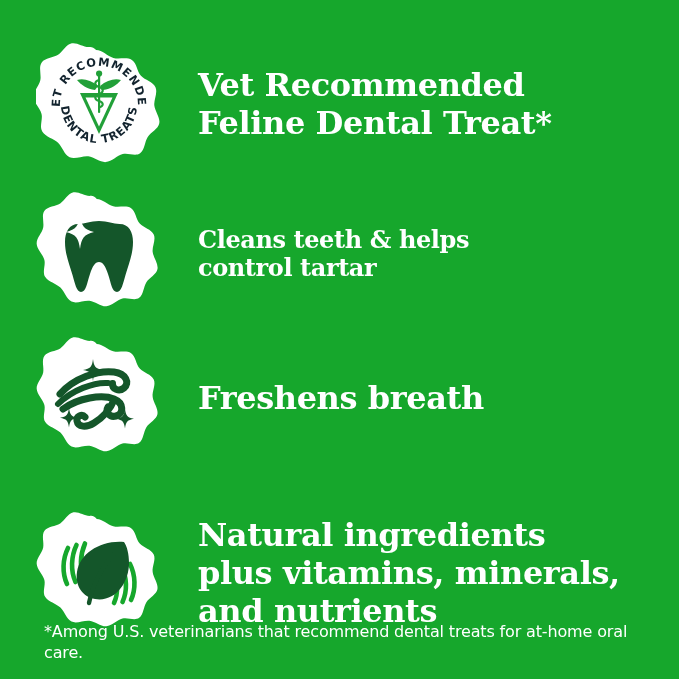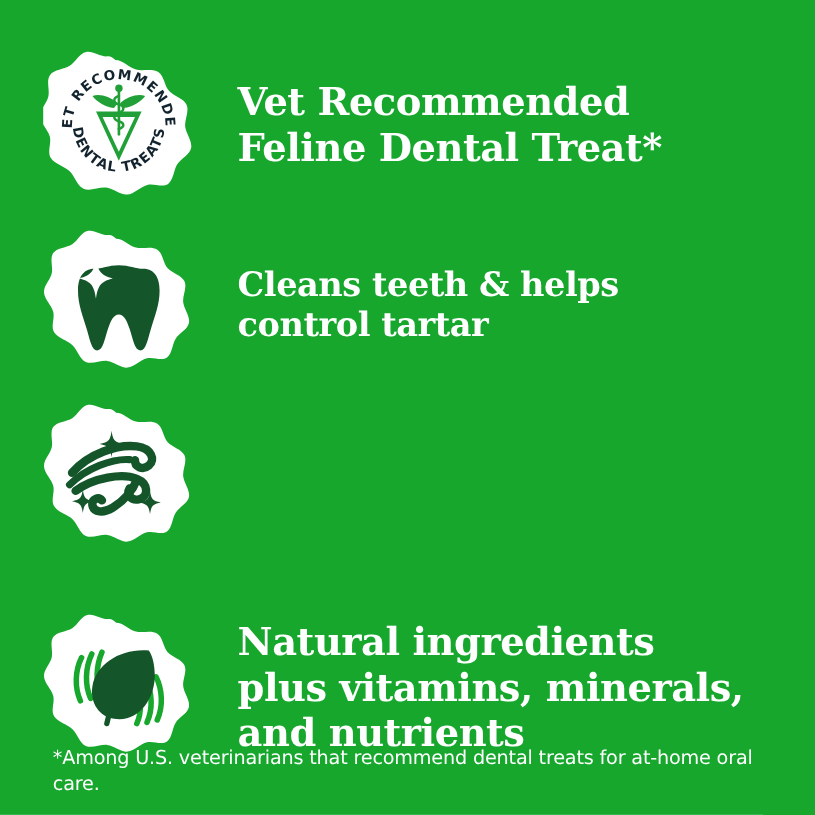--- a/index.html
+++ b/index.html
@@ -46,21 +46,21 @@
     line-height: 1.18;
     letter-spacing: -0.4px;
     white-space: pre-line;
   }
   #row-1 { top: 42px; }
   #row-2 { top: 191px; }
   #row-3 { top: 336px; }
   #row-4 { top: 481px; margin-top: 30px; }
 
   #row-1 .feature-text { font-size: 32px; }
-  #row-2 .feature-text { font-size: 28px; }
+  #row-2 .feature-text { font-size: 24px; }
   #row-3 .feature-text { font-size: 32px; }
   #row-4 .feature-text { font-size: 32px; }
 
   #footnote {
     position: absolute;
     left: 44px;
     top: 622px;
     width: 600px;
     color: #ffffff;
     font-family: "DejaVu Sans", "Liberation Sans", sans-serif;
@@ -229,20 +229,21 @@
           <path d="M78 64 C74 74 66 82 58 87 C50 92 42 91 41 85 C40.2 80.2 46 77.5 49 81" stroke-width="7"></path>
         </g>
 
         <g fill="#14562a">
           <path d="M57 23 C58 31 59.5 32.5 67 34 C59.5 35.5 58 37 57 45 C56 37 54.5 35.5 47 34 C54.5 32.5 56 31 57 23 Z"></path>
           <path d="M33 72 C34 79 35.3 80.4 42 81.8 C35.3 83.2 34 84.6 33 91.5 C32 84.6 30.7 83.2 24 81.8 C30.7 80.4 32 79 33 72 Z"></path>
           <path d="M89 73 C90 80 91.3 81.4 98 82.8 C91.3 84.2 90 85.6 89 92.5 C88 85.6 86.7 84.2 80 82.8 C86.7 81.4 88 80 89 73 Z"></path>
         </g>
       </svg>
     </div>
+    <div class="feature-text">Freshens breath</div>
   </div>
 
   <div class="feature-row" id="row-4">
     <div class="badge-wrap">
       <svg viewBox="0 0 126 126" xmlns="http://www.w3.org/2000/svg" aria-hidden="true">
         <path fill="#ffffff" d="
           M63 2
           C69 2 74 8 80 9.6
           C86 11.2 93.6 8.2 98.6 11.6
           C103.6 15 103.4 23 107.5 27.4

